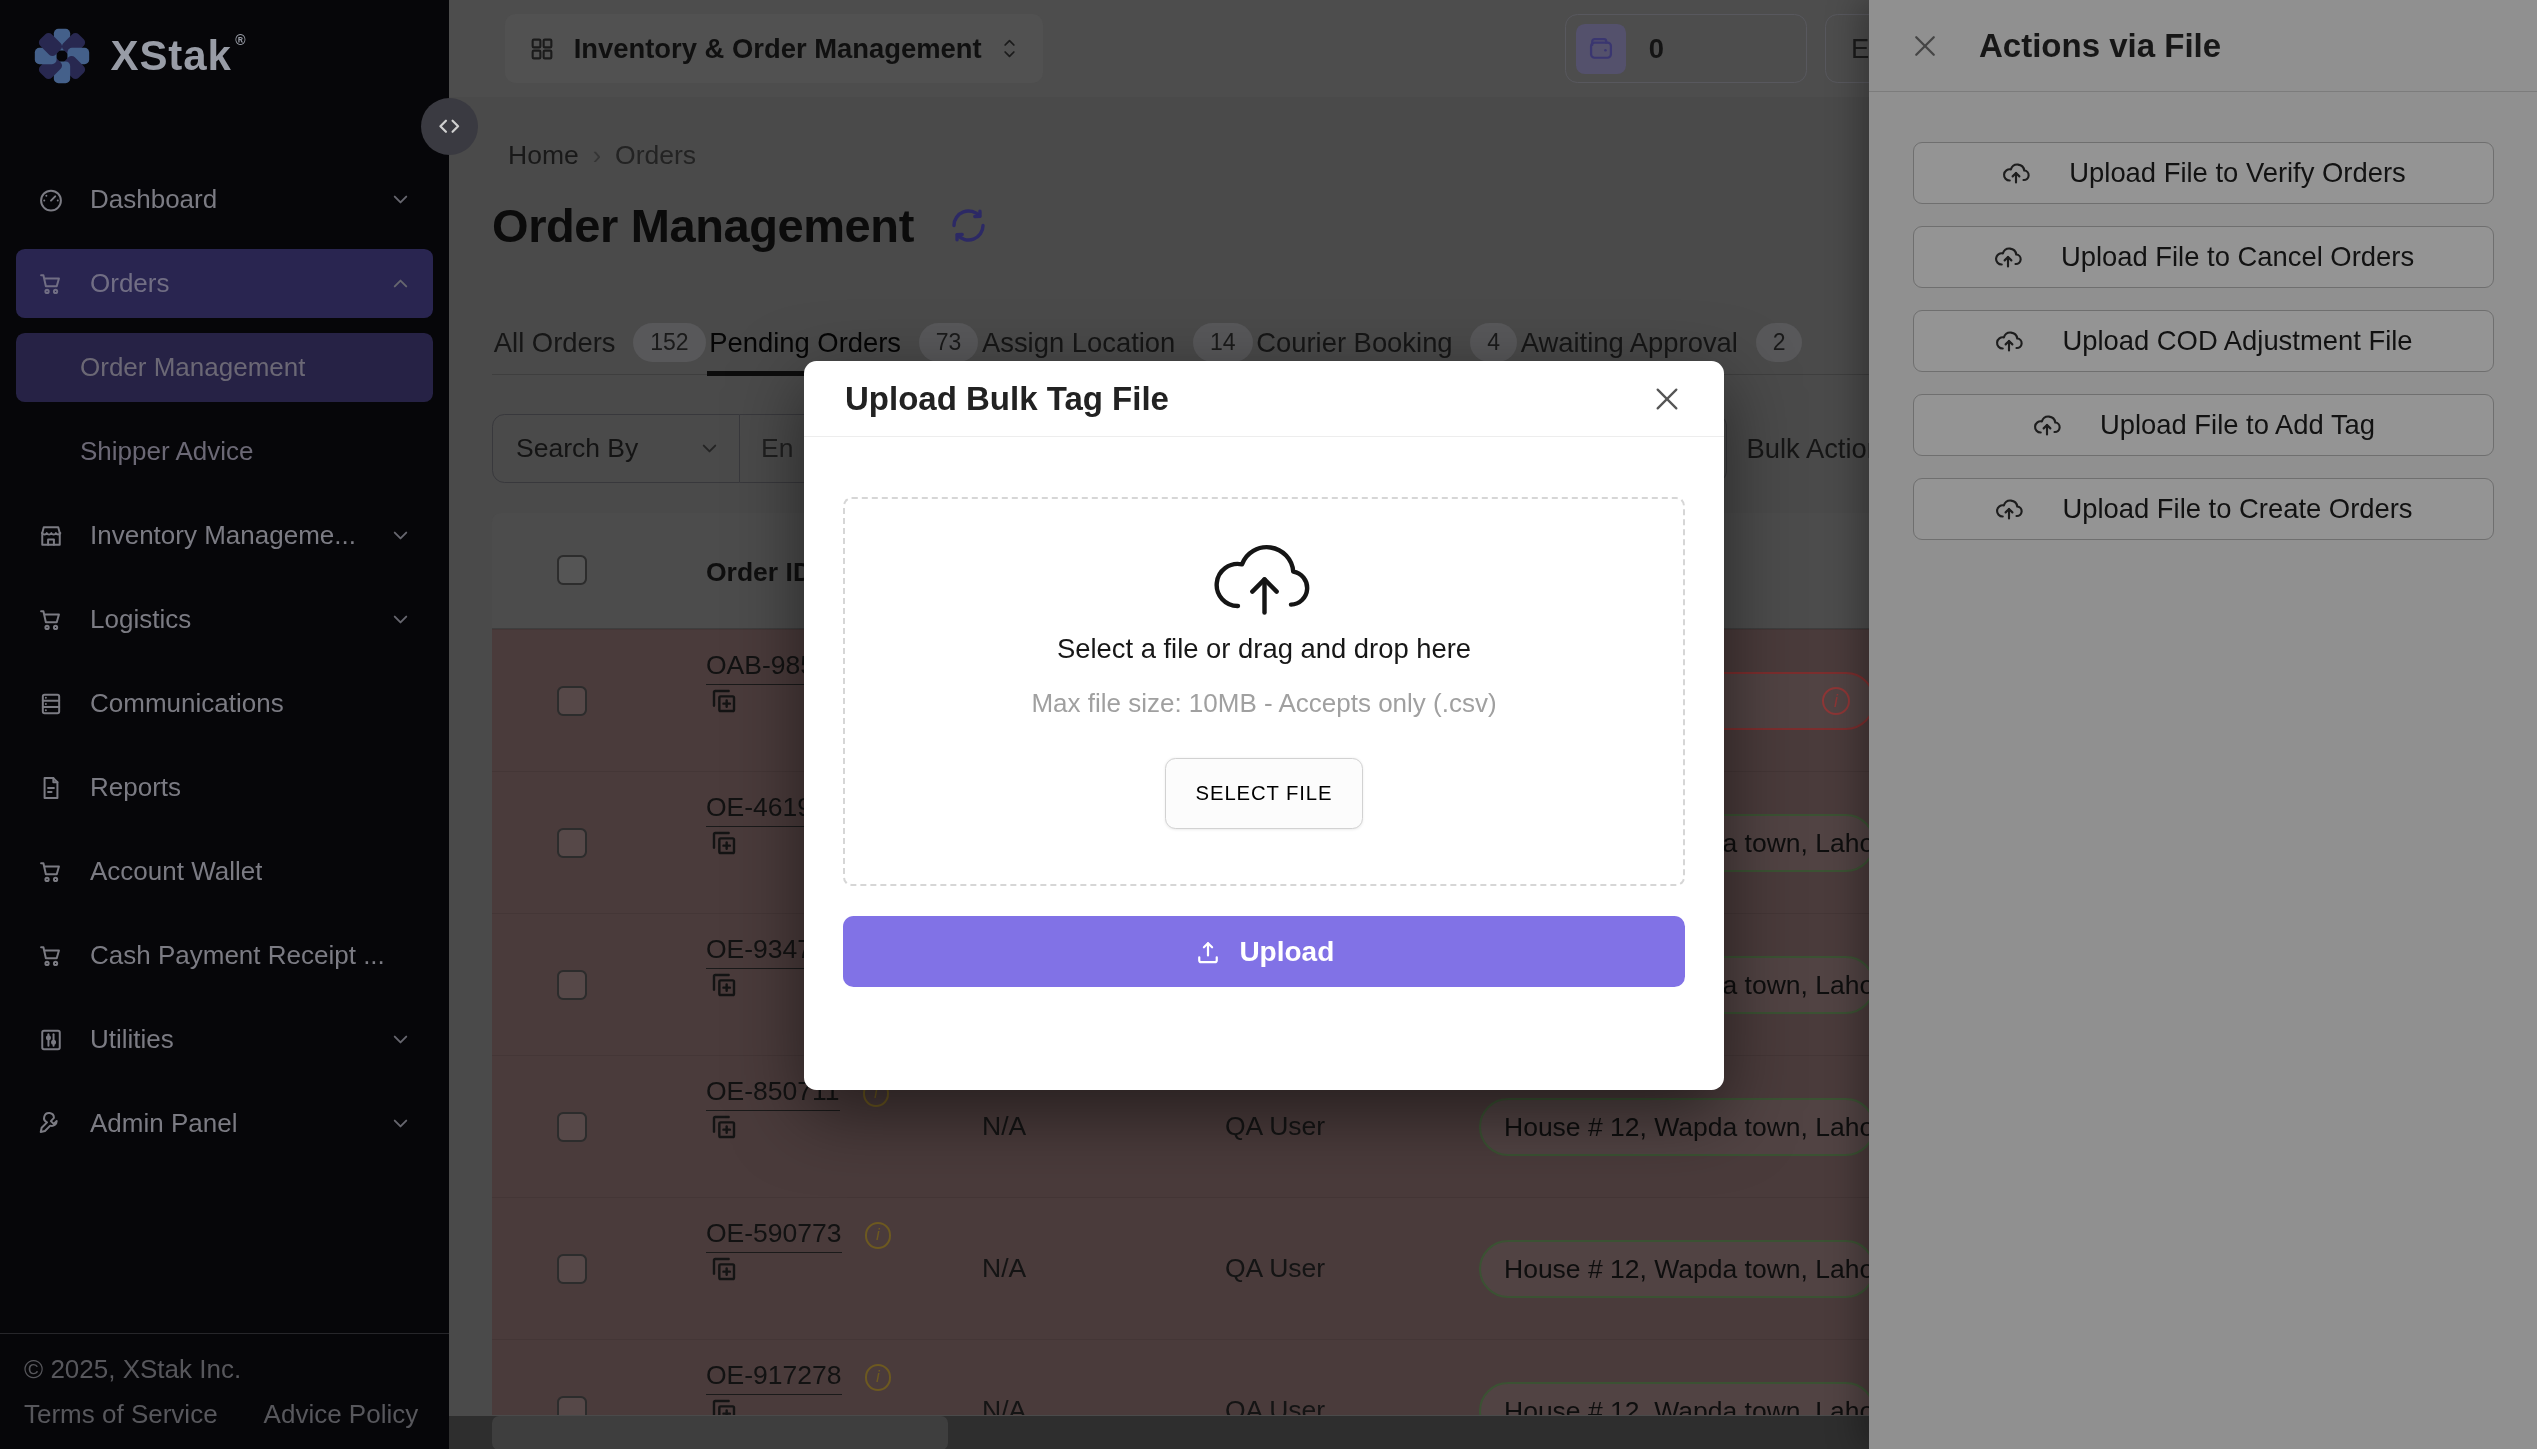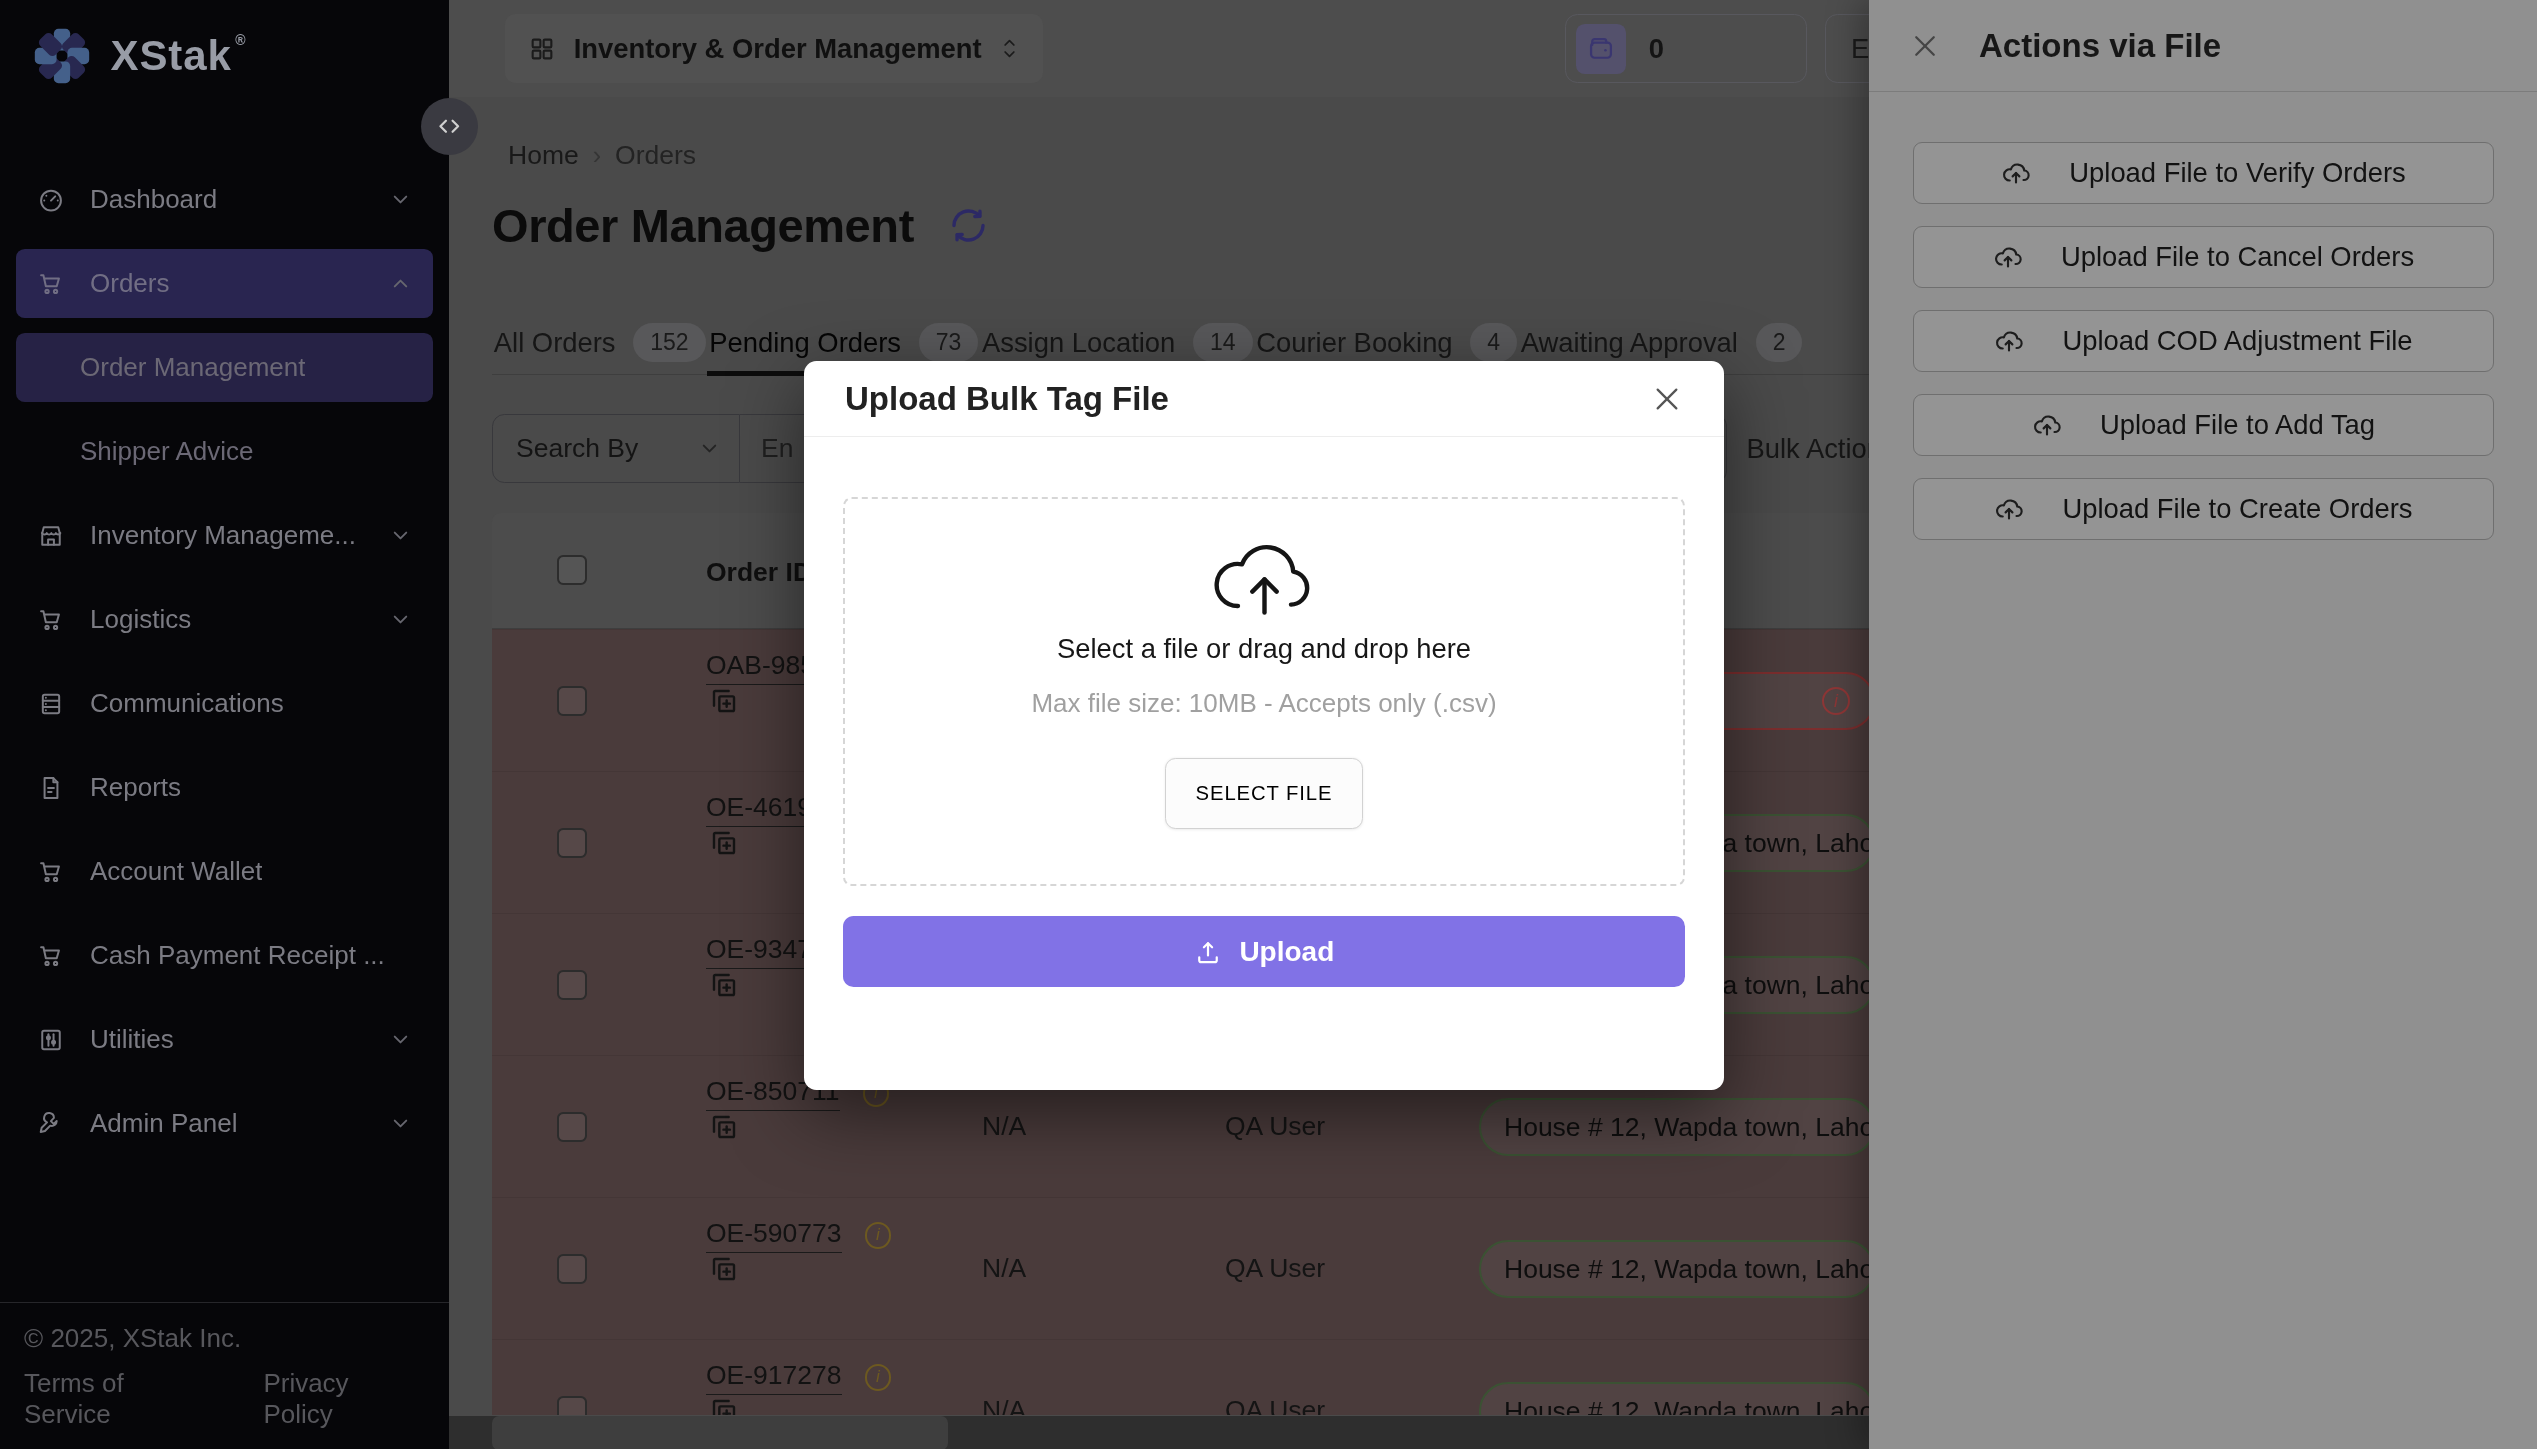--- a/index.html
+++ b/index.html
@@ -331,21 +331,21 @@
               <path d="M6 9l6 6 6-6"></path>
             </svg>
           </span>
         </div>
       </nav>
 
     <div class="sidebar-footer">
       <div class="copyright">© 2025, XStak Inc.</div>
       <div class="foot-links">
         <span>Terms of Service</span>
-        <span>Privacy Policy</span>
+        <span>Advice Policy</span>
       </div>
     </div>
   </aside>
 
   <button class="collapse-toggle">
     <svg viewBox="0 0 24 24" fill="none" stroke="currentColor" stroke-width="2" stroke-linecap="round" stroke-linejoin="round">
         <path d="M9 7l-5 5 5 5"></path>
         <path d="M15 7l5 5-5 5"></path>
       </svg>
   </button>

